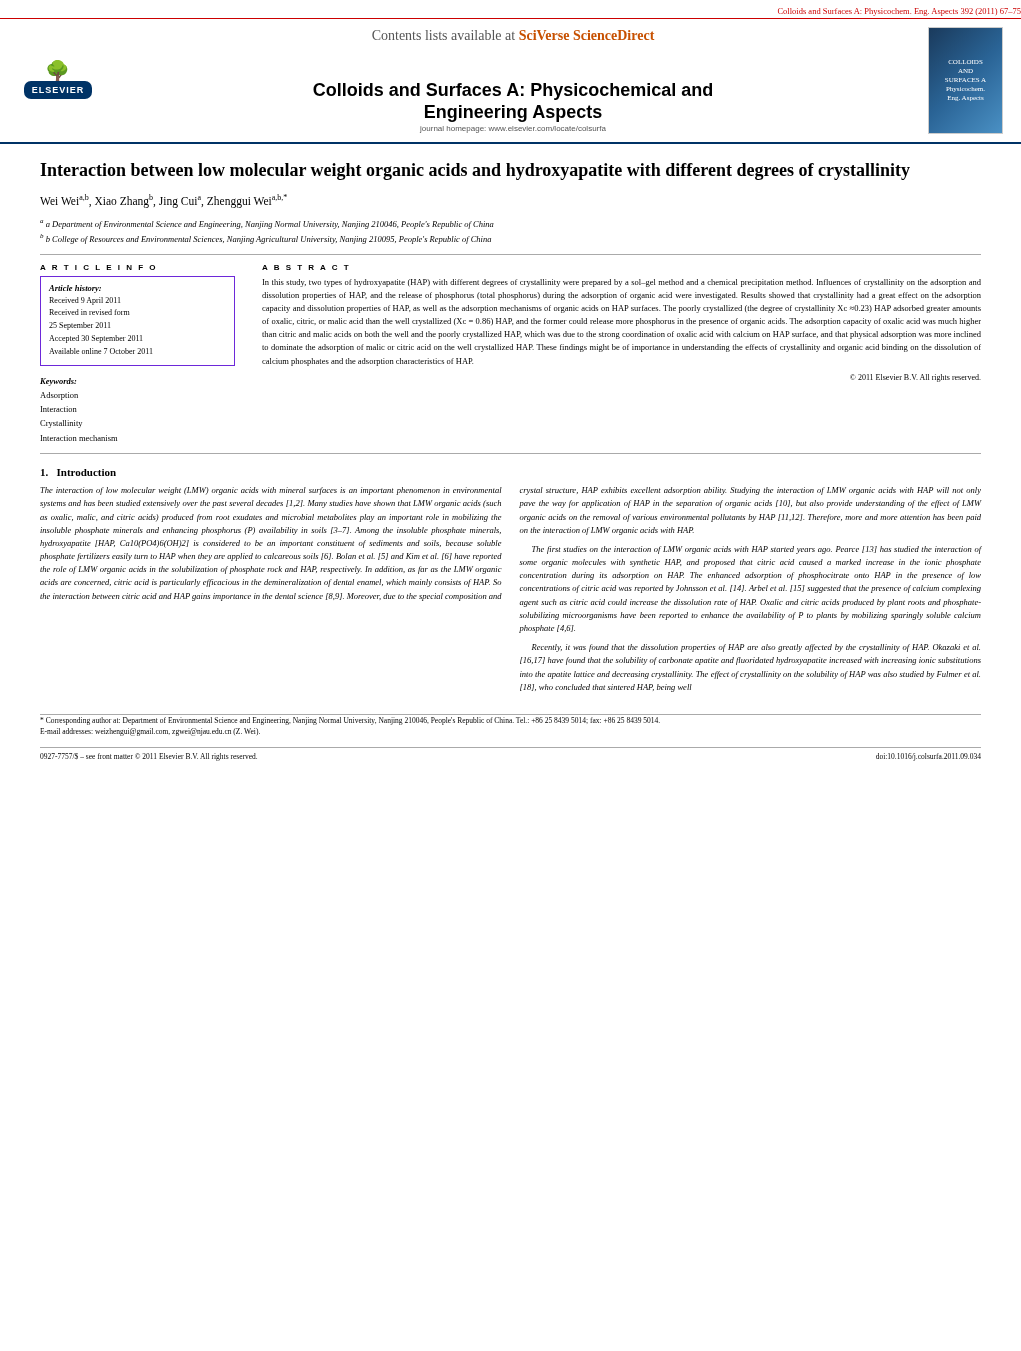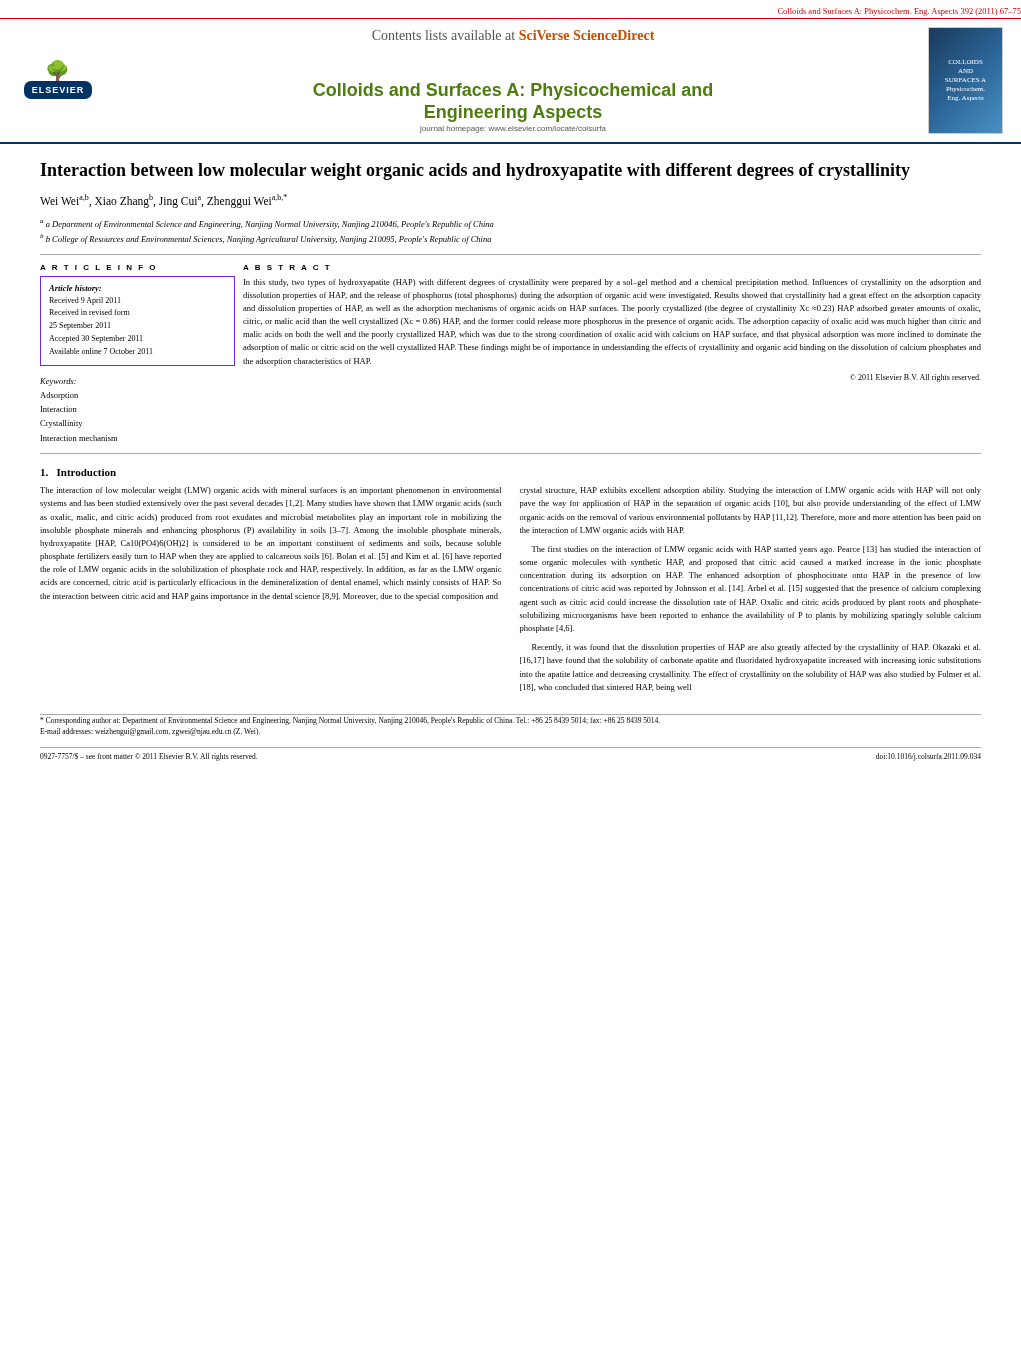--- a/index.html
+++ b/index.html
@@ -61,21 +61,21 @@
       color: #555;
       margin-bottom: 2px;
     }
     .sciverse-link {
       color: #c75000;
       font-weight: bold;
     }
     .journal-title {
       font-size: 18px;
       font-weight: bold;
-      color: #4d7c0f;
+      color: #000000;
       font-family: Arial, Helvetica, sans-serif;
       line-height: 1.2;
       margin-top: 36px;
     }
     .journal-url {
       font-size: 8px;
       color: #555;
       font-family: Arial, sans-serif;
     }
     .journal-cover {
@@ -132,21 +132,21 @@
     
     .divider {
       border: none;
       border-top: 1px solid #aaa;
       margin: 8px 0;
     }
 
     
     .two-col {
       display: flex;
-      gap: 8px;
+      gap: 27px;
       margin-top: 8px;
     }
     .col-left {
       width: 195px;
       min-width: 195px;
     }
     .col-right {
       flex: 1;
     }
 
@@ -176,21 +176,21 @@
       line-height: 1.6;
     }
 
     
     .keywords-box {
       margin-top: 8px;
     }
     .kw-title {
       font-size: 8.5px;
       font-style: italic;
-      font-weight: normal;
+      font-weight: bold;
       margin-bottom: 2px;
     }
     .kw-item {
       font-size: 8.5px;
       line-height: 1.7;
     }
 
     
     .abstract-text {
       font-size: 8.5px;
@@ -214,20 +214,21 @@
     
     .body-two-col {
       display: flex;
       gap: 18px;
       font-size: 8.5px;
       line-height: 1.55;
       text-align: justify;
     }
     .body-col {
       flex: 1;
+      font-style: italic;
     }
     .body-col p {
       margin-bottom: 6px;
       text-indent: 12px;
     }
     .body-col p:first-child {
       text-indent: 0;
     }
 
     

